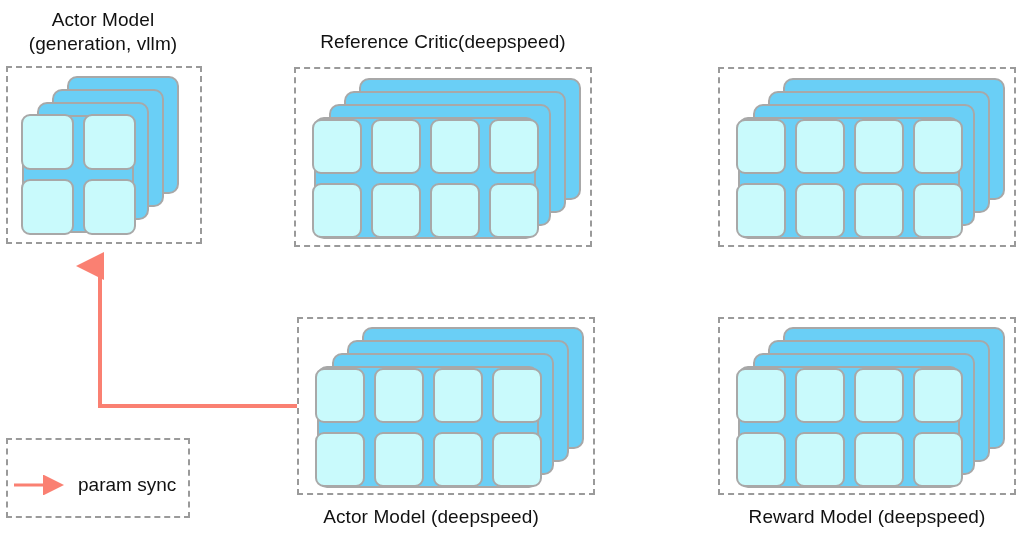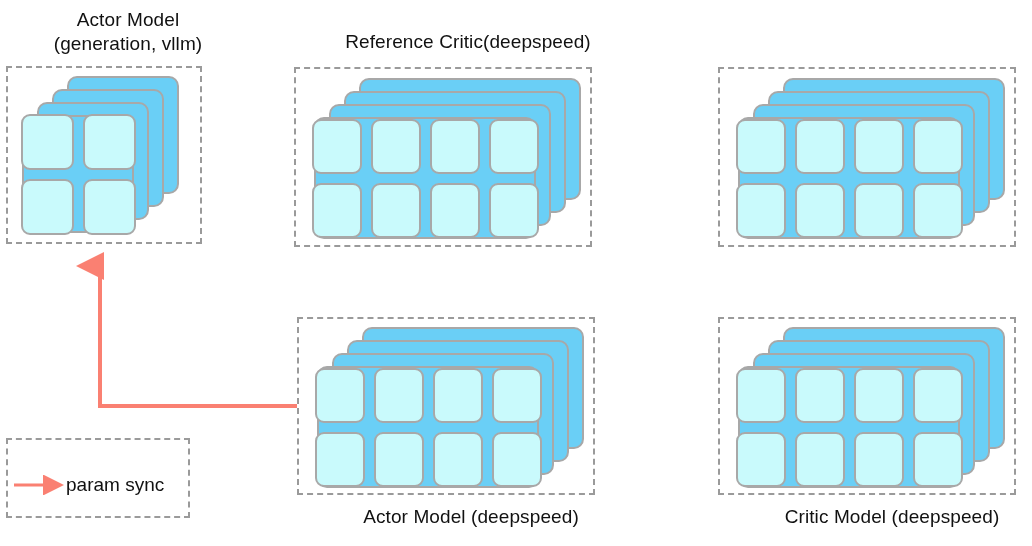--- a/index.html
+++ b/index.html
@@ -29,21 +29,20 @@
 
   
   .caption {
     position: absolute;
     text-align: center;
     font-size: 19px;
     line-height: 24px;
     color: #111111;
     white-space: pre-line;
     letter-spacing: 0.1px;
-    padding-left: 25px;
   }
 
   
   .stack {
     position: absolute;
   }
   .card {
     position: absolute;
     box-sizing: border-box;
     background: #6ACFF6;
@@ -85,21 +84,21 @@
     border: 2px dashed #9a9a9a;
   }
   .legend-row {
     position: absolute;
     display: flex;
     align-items: center;
   }
   .legend-label {
     font-size: 19px;
     color: #111111;
-    margin-left: 2px;
+    margin-left: 14px;
   }
 </style>
 </head>
 <body>
 
 <div id="canvas">
 
   <div class="caption" style="left:0px; top:8px; width:206px;">Actor Model
 (generation, vllm)</div>
 
@@ -166,40 +165,40 @@
         <div class="cell"></div>
         <div class="cell"></div>
         <div class="cell"></div>
         <div class="cell"></div>
         <div class="cell"></div>
         <div class="cell"></div>
         <div class="cell"></div>
       </div>
     </div>
   </div>
-  <div class="caption" style="left:297px; top:505px; width:298px;">Actor Model (deepspeed)</div>
+  <div class="caption" style="left:282px; top:505px; width:298px;">Actor Model (deepspeed)</div>
 
   <div class="group" style="left:718px; top:317px; width:298px; height:178px;">
     <div class="stack" style="left:18px; top:8px; width:268px; height:160px;">
       <div class="card" style="left:45px; top:0px;  width:222px; height:122px;"></div>
       <div class="card" style="left:30px; top:13px; width:222px; height:122px;"></div>
       <div class="card" style="left:15px; top:26px; width:222px; height:122px;"></div>
       <div class="card front grid-4x2" style="left:0px; top:39px; width:222px; height:122px;">
         <div class="cell"></div>
         <div class="cell"></div>
         <div class="cell"></div>
         <div class="cell"></div>
         <div class="cell"></div>
         <div class="cell"></div>
         <div class="cell"></div>
         <div class="cell"></div>
       </div>
     </div>
   </div>
-  <div class="caption" style="left:718px; top:505px; width:298px;">Critic Model (deepspeed)</div>
+  <div class="caption" style="left:718px; top:505px; width:298px;">Reward Model (deepspeed)</div>
 
   <svg class="arrow-svg" viewBox="0 0 1032 546" xmlns="http://www.w3.org/2000/svg">
     <defs>
       <marker id="arrowhead-up" markerWidth="7" markerHeight="7" refX="3.5" refY="6" orient="auto" markerUnits="strokeWidth">
         <polygon points="0,7 3.5,0 7,7" fill="#FA8072"></polygon>
       </marker>
     </defs>
     <path d="M 297,406 L 100,406 L 100,266" fill="none" stroke="#FA8072" stroke-width="4" marker-end="url(#arrowhead-up)"></path>
   </svg>
 

